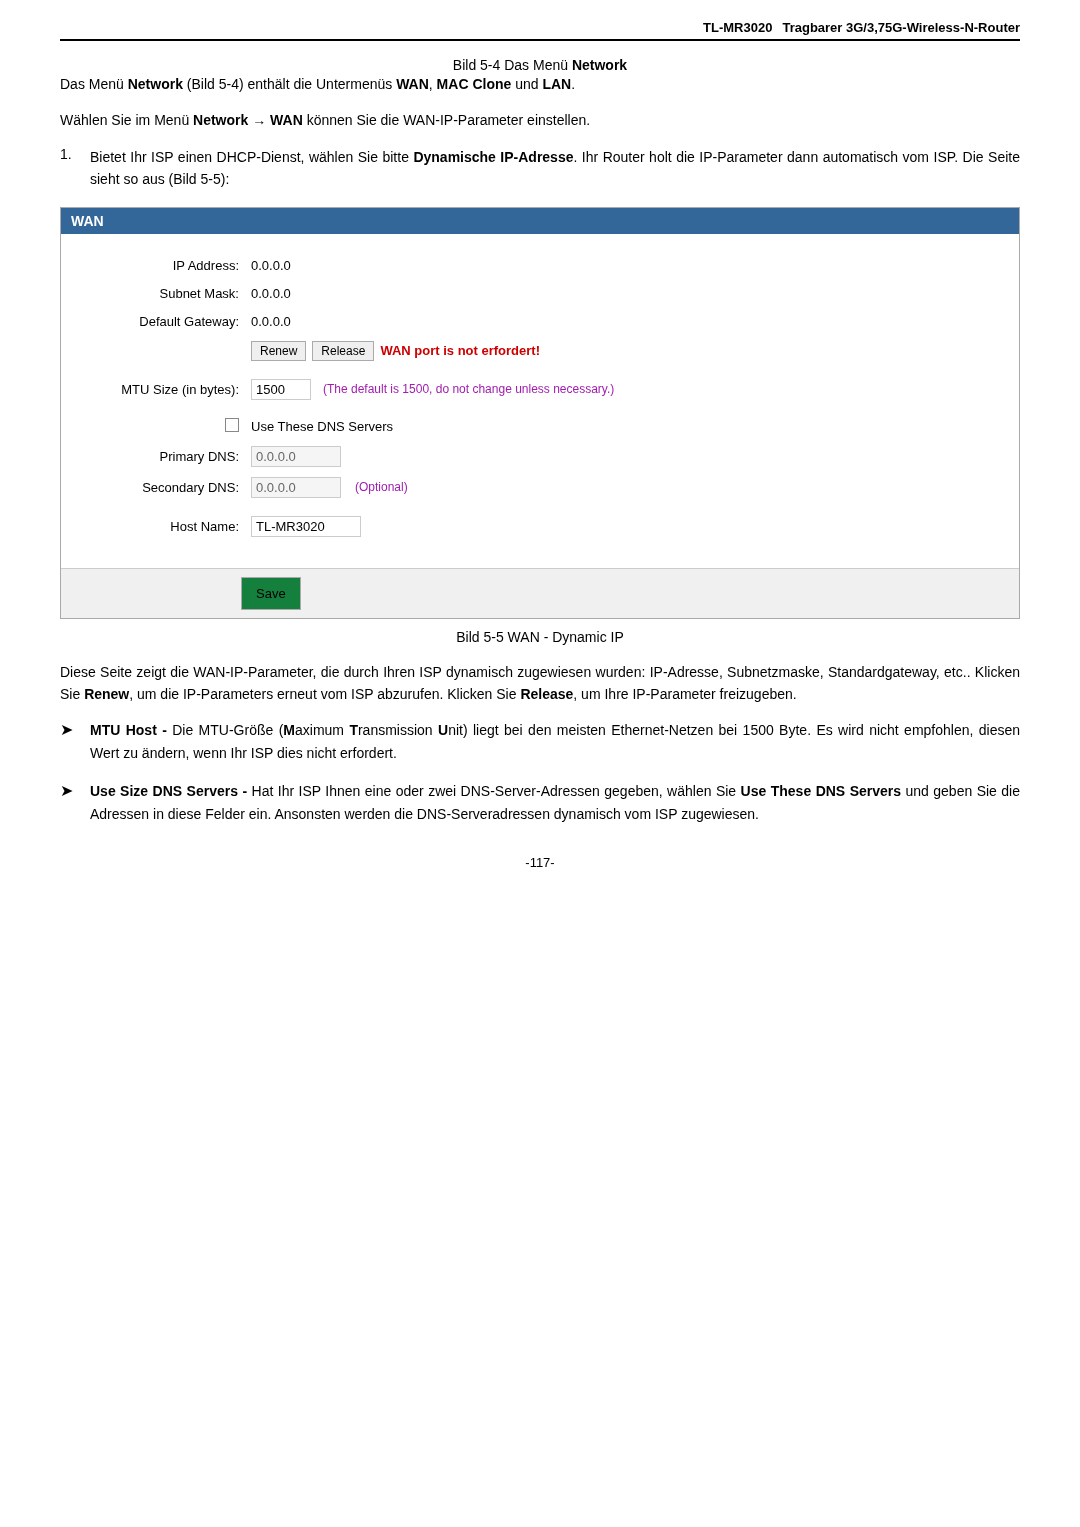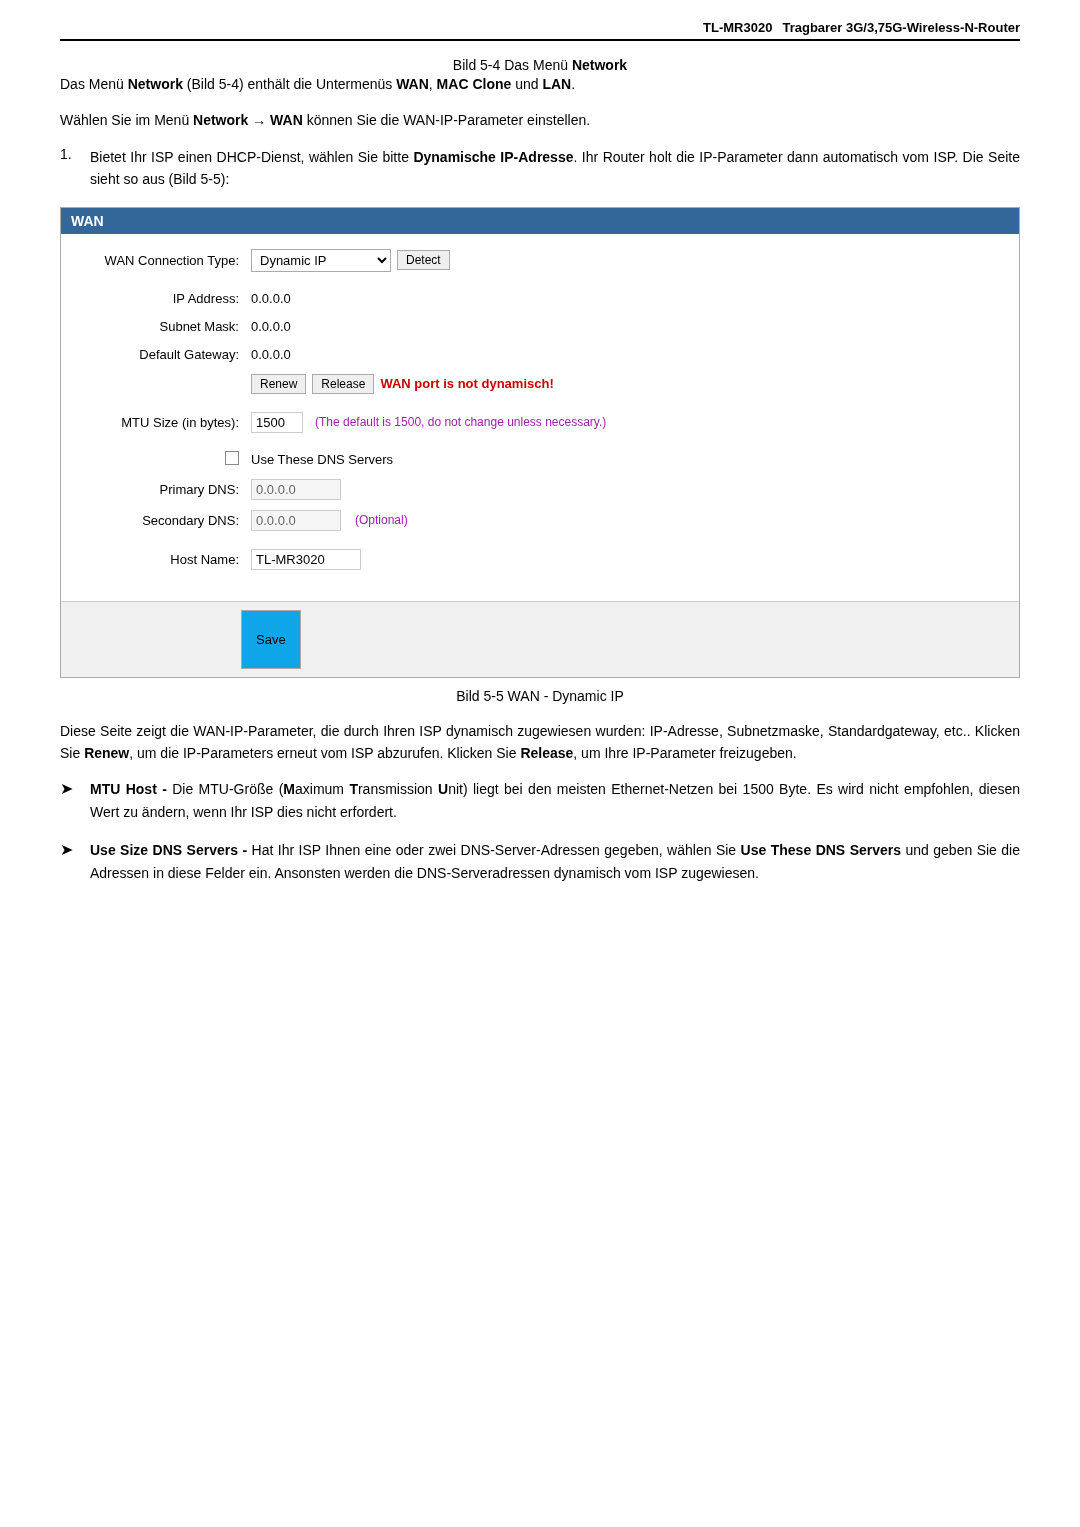--- a/index.html
+++ b/index.html
@@ -146,21 +146,21 @@
       padding: 2px 4px;
       font-size: 13px;
       width: 90px;
       color: #666;
       background: #f5f5f5;
     }
     .wan-input-wide {
       border: 1px solid #ccc;
       padding: 2px 4px;
       font-size: 13px;
-      width: 52px;
+      width: 60px;
       background: #fff;
     }
     .warning-text {
       color: #cc0000;
       font-weight: bold;
       font-size: 13px;
     }
     .hint-text {
       font-size: 12px;
       color: #a21caf;
@@ -174,22 +174,22 @@
       display: inline-block;
       background: #fff;
     }
     .wan-footer {
       border-top: 1px solid #ccc;
       background: #f0f0f0;
       padding: 8px 10px 8px 180px;
     }
     .save-btn {
       border: 1px solid #aaa;
-      background: #0ea5e9;
-      padding: 21px 14px;
+      background: #15803d;
+      padding: 8px 14px;
       font-size: 13px;
       cursor: pointer;
     }
 
     
     .page-number {
       text-align: center;
       font-size: 13px;
       margin-top: 30px;
     }
@@ -221,29 +221,20 @@
     <div class="num">1.</div>
     <div class="content">
       <span>Bietet Ihr ISP einen DHCP-Dienst, wählen Sie bitte </span><strong>Dynamische IP-Adresse</strong><span>. Ihr Router holt die IP-Parameter dann automatisch vom ISP. Die Seite sieht so aus (Bild 5-5):</span>
     </div>
   </div>
 
   <div class="wan-box">
     <div class="wan-box-header">WAN</div>
     <div class="wan-box-body">
 
-      <div class="wan-row">
-        <div class="label">WAN Connection Type:</div>
-        <div class="field">
-          <select class="wan-select">
-            <option>Dynamic IP</option>
-          </select>
-          <button class="wan-btn">Detect</button>
-        </div>
-      </div>
 
       <div style="height:8px"></div>
 
       <div class="wan-row">
         <div class="label">IP Address:</div>
         <div class="field">
           <span>0.0.0.0</span>
         </div>
       </div>
 
@@ -259,21 +250,21 @@
         <div class="field">
           <span>0.0.0.0</span>
         </div>
       </div>
 
       <div class="wan-row">
         <div class="label"></div>
         <div class="field">
           <button class="wan-btn">Renew</button>
           <button class="wan-btn">Release</button>
-          <span class="warning-text">WAN port is not dynamisch!</span>
+          <span class="warning-text">WAN port is not erfordert!</span>
         </div>
       </div>
 
       <div style="height:8px"></div>
 
       <div class="wan-row">
         <div class="label">MTU Size (in bytes):</div>
         <div class="field">
           <input class="wan-input-wide" type="text" value="1500" style="">
           <span class="hint-text" style="margin-left:6px;">(The default is 1500, do not change unless necessary.)</span>
@@ -341,14 +332,15 @@
     </div>
   </div>
 
   <div class="bullet-item">
     <div class="arrow">➤</div>
     <div class="content">
       <strong>Use Size DNS Servers -</strong><span> Hat Ihr ISP Ihnen eine oder zwei DNS-Server-Adressen gegeben, wählen Sie </span><strong>Use These DNS Servers</strong><span> und geben Sie die Adressen in diese Felder ein. Ansonsten werden die DNS-Serveradressen dynamisch vom ISP zugewiesen.</span>
     </div>
   </div>
 
+  <div class="page-number">-117-</div>
 
 </div>
 
 </body></html>

